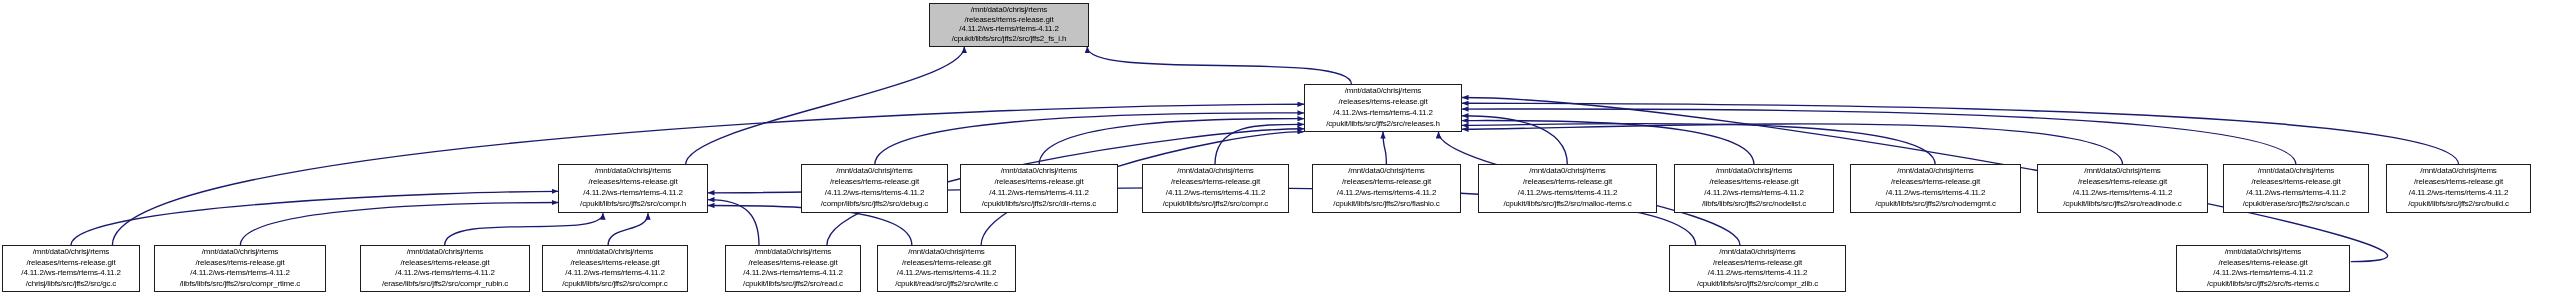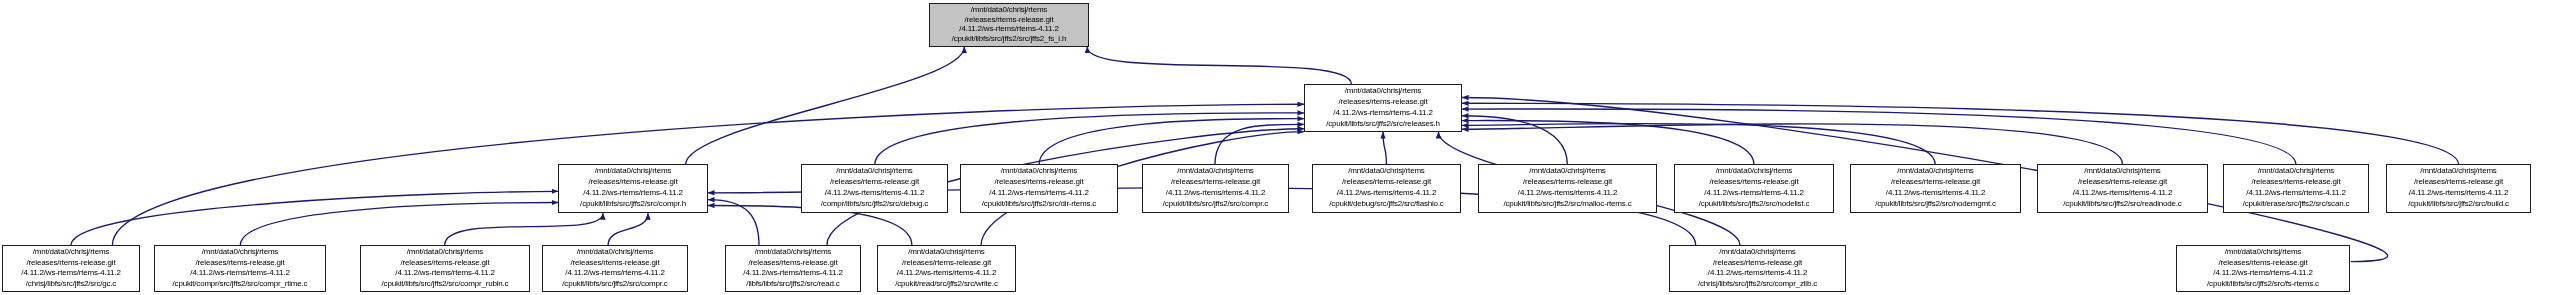--- a/index.html
+++ b/index.html
@@ -110,33 +110,33 @@
       <div class="node" style="left: 1142px; top: 164px; width: 147px; height: 49px; line-height: 10.8px; border-color: rgb(28, 28, 28); background: rgb(255, 255, 255); color: rgb(0, 0, 0);">
         <div class="node-line">/mnt/data0/chrisj/rtems</div>
         <div class="node-line">/releases/rtems-release.git</div>
         <div class="node-line">/4.11.2/ws-rtems/rtems-4.11.2</div>
         <div class="node-line">/cpukit/libfs/src/jffs2/src/compr.c</div>
       </div>
       <div class="node" style="left: 1312px; top: 164px; width: 149px; height: 49px; line-height: 10.8px; border-color: rgb(28, 28, 28); background: rgb(255, 255, 255); color: rgb(0, 0, 0);">
         <div class="node-line">/mnt/data0/chrisj/rtems</div>
         <div class="node-line">/releases/rtems-release.git</div>
         <div class="node-line">/4.11.2/ws-rtems/rtems-4.11.2</div>
-        <div class="node-line">/cpukit/debug/src/jffs2/src/flashio.c</div>
+        <div class="node-line">/cpukit/libfs/src/jffs2/src/flashio.c</div>
       </div>
       <div class="node" style="left: 1478px; top: 164px; width: 179px; height: 49px; line-height: 10.8px; border-color: rgb(28, 28, 28); background: rgb(255, 255, 255); color: rgb(0, 0, 0);">
         <div class="node-line">/mnt/data0/chrisj/rtems</div>
         <div class="node-line">/releases/rtems-release.git</div>
         <div class="node-line">/4.11.2/ws-rtems/rtems-4.11.2</div>
         <div class="node-line">/cpukit/libfs/src/jffs2/src/malloc-rtems.c</div>
       </div>
       <div class="node" style="left: 1674px; top: 164px; width: 160px; height: 49px; line-height: 10.8px; border-color: rgb(28, 28, 28); background: rgb(255, 255, 255); color: rgb(0, 0, 0);">
         <div class="node-line">/mnt/data0/chrisj/rtems</div>
         <div class="node-line">/releases/rtems-release.git</div>
         <div class="node-line">/4.11.2/ws-rtems/rtems-4.11.2</div>
-        <div class="node-line">/cpukit/libfs/src/jffs2/src/nodelist.c</div>
+        <div class="node-line">/libfs/libfs/src/jffs2/src/nodelist.c</div>
       </div>
       <div class="node" style="left: 1850px; top: 164px; width: 171px; height: 49px; line-height: 10.8px; border-color: rgb(28, 28, 28); background: rgb(255, 255, 255); color: rgb(0, 0, 0);">
         <div class="node-line">/mnt/data0/chrisj/rtems</div>
         <div class="node-line">/releases/rtems-release.git</div>
         <div class="node-line">/4.11.2/ws-rtems/rtems-4.11.2</div>
         <div class="node-line">/cpukit/libfs/src/jffs2/src/nodemgmt.c</div>
       </div>
       <div class="node" style="left: 2037px; top: 164px; width: 171px; height: 49px; line-height: 10.8px; border-color: rgb(28, 28, 28); background: rgb(255, 255, 255); color: rgb(0, 0, 0);">
         <div class="node-line">/mnt/data0/chrisj/rtems</div>
         <div class="node-line">/releases/rtems-release.git</div>
@@ -158,51 +158,51 @@
       <div class="node" style="left: 2px; top: 245px; width: 138px; height: 47px; line-height: 10.5px; border-color: rgb(28, 28, 28); background: rgb(255, 255, 255); color: rgb(0, 0, 0);">
         <div class="node-line">/mnt/data0/chrisj/rtems</div>
         <div class="node-line">/releases/rtems-release.git</div>
         <div class="node-line">/4.11.2/ws-rtems/rtems-4.11.2</div>
         <div class="node-line">/chrisj/libfs/src/jffs2/src/gc.c</div>
       </div>
       <div class="node" style="left: 154px; top: 245px; width: 172px; height: 47px; line-height: 10.5px; border-color: rgb(28, 28, 28); background: rgb(255, 255, 255); color: rgb(0, 0, 0);">
         <div class="node-line">/mnt/data0/chrisj/rtems</div>
         <div class="node-line">/releases/rtems-release.git</div>
         <div class="node-line">/4.11.2/ws-rtems/rtems-4.11.2</div>
-        <div class="node-line">/cpukit/compr/src/jffs2/src/compr_rtime.c</div>
+        <div class="node-line">/libfs/libfs/src/jffs2/src/compr_rtime.c</div>
       </div>
       <div class="node" style="left: 360px; top: 245px; width: 170px; height: 47px; line-height: 10.5px; border-color: rgb(28, 28, 28); background: rgb(255, 255, 255); color: rgb(0, 0, 0);">
         <div class="node-line">/mnt/data0/chrisj/rtems</div>
         <div class="node-line">/releases/rtems-release.git</div>
         <div class="node-line">/4.11.2/ws-rtems/rtems-4.11.2</div>
-        <div class="node-line">/cpukit/libfs/src/jffs2/src/compr_rubin.c</div>
+        <div class="node-line">/erase/libfs/src/jffs2/src/compr_rubin.c</div>
       </div>
       <div class="node" style="left: 542px; top: 245px; width: 146px; height: 47px; line-height: 10.5px; border-color: rgb(28, 28, 28); background: rgb(255, 255, 255); color: rgb(0, 0, 0);">
         <div class="node-line">/mnt/data0/chrisj/rtems</div>
         <div class="node-line">/releases/rtems-release.git</div>
         <div class="node-line">/4.11.2/ws-rtems/rtems-4.11.2</div>
         <div class="node-line">/cpukit/libfs/src/jffs2/src/compr.c</div>
       </div>
       <div class="node" style="left: 725px; top: 245px; width: 136px; height: 47px; line-height: 10.5px; border-color: rgb(28, 28, 28); background: rgb(255, 255, 255); color: rgb(0, 0, 0);">
         <div class="node-line">/mnt/data0/chrisj/rtems</div>
         <div class="node-line">/releases/rtems-release.git</div>
         <div class="node-line">/4.11.2/ws-rtems/rtems-4.11.2</div>
-        <div class="node-line">/libfs/libfs/src/jffs2/src/read.c</div>
+        <div class="node-line">/cpukit/libfs/src/jffs2/src/read.c</div>
       </div>
       <div class="node" style="left: 877px; top: 245px; width: 139px; height: 47px; line-height: 10.5px; border-color: rgb(28, 28, 28); background: rgb(255, 255, 255); color: rgb(0, 0, 0);">
         <div class="node-line">/mnt/data0/chrisj/rtems</div>
         <div class="node-line">/releases/rtems-release.git</div>
         <div class="node-line">/4.11.2/ws-rtems/rtems-4.11.2</div>
         <div class="node-line">/cpukit/read/src/jffs2/src/write.c</div>
       </div>
       <div class="node" style="left: 1669px; top: 245px; width: 177px; height: 47px; line-height: 10.5px; border-color: rgb(28, 28, 28); background: rgb(255, 255, 255); color: rgb(0, 0, 0);">
         <div class="node-line">/mnt/data0/chrisj/rtems</div>
         <div class="node-line">/releases/rtems-release.git</div>
         <div class="node-line">/4.11.2/ws-rtems/rtems-4.11.2</div>
-        <div class="node-line">/chrisj/libfs/src/jffs2/src/compr_zlib.c</div>
+        <div class="node-line">/cpukit/libfs/src/jffs2/src/compr_zlib.c</div>
       </div>
       <div class="node" style="left: 2176px; top: 245px; width: 174px; height: 47px; line-height: 10.5px; border-color: rgb(28, 28, 28); background: rgb(255, 255, 255); color: rgb(0, 0, 0);">
         <div class="node-line">/mnt/data0/chrisj/rtems</div>
         <div class="node-line">/releases/rtems-release.git</div>
         <div class="node-line">/4.11.2/ws-rtems/rtems-4.11.2</div>
         <div class="node-line">/cpukit/libfs/src/jffs2/src/fs-rtems.c</div>
       </div>
     </div>
 </div>
 

